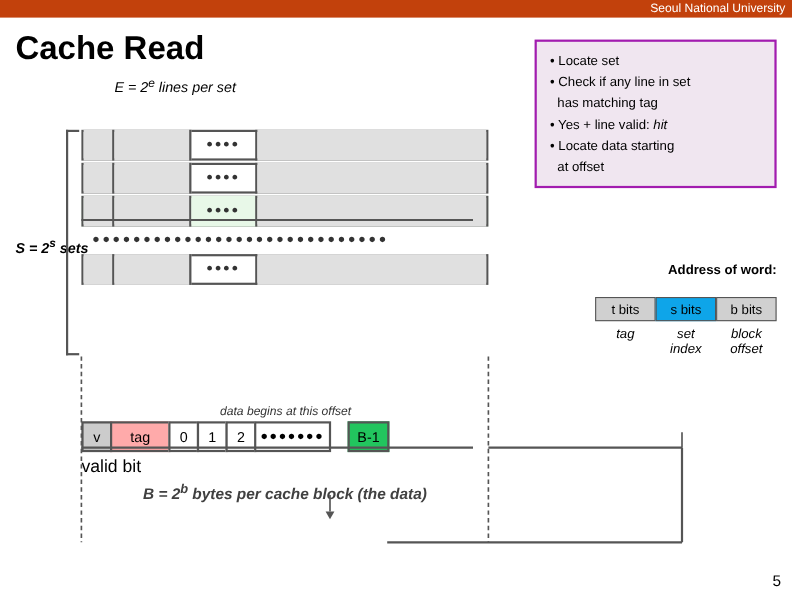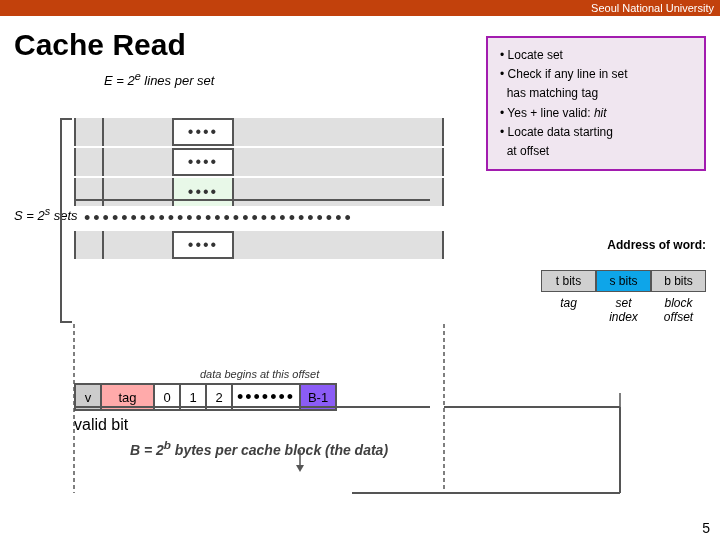--- a/index.html
+++ b/index.html
@@ -125,25 +125,26 @@
       font-size: 18px;
       letter-spacing: 3px;
       color: #333;
       margin-bottom: 2px;
       padding-left: 10px;
     }
 
     
     #s-label {
       position: absolute;
-      top: 187px;
+      top: 198px;
       left: 14px;
       font-size: 13px;
       font-style: italic;
       color: #000;
+      font-weight: bold;
     }
 
     
     #s-bracket {
       position: absolute;
       top: 100px;
       left: 60px;
       width: 12px;
       height: 205px;
       border: 2px solid #555;
@@ -218,21 +219,21 @@
       justify-content: center;
       font-size: 13px;
     }
 
     .exp-v { width: 28px; background: #ccc; margin-right: -2px; }
     .exp-tag { width: 55px; background: #ffaaaa; margin-right: -2px; }
     .exp-0 { width: 28px; background: #fff; margin-right: -2px; }
     .exp-1 { width: 28px; background: #fff; margin-right: -2px; }
     .exp-2 { width: 28px; background: #fff; margin-right: -2px; }
     .exp-dots { width: 70px; background: #fff; font-size: 18px; letter-spacing: 2px; margin-right: -2px; }
-    .exp-b1 { width: 38px; background: #8b5cf6; }
+    .exp-b1 { width: 38px; background: #22c55e; margin-left: 17px; }
 
     #valid-bit-label {
       position: absolute;
       top: 398px;
       left: 74px;
       font-size: 16px;
       color: #000;
     }
 
     #b-label {

